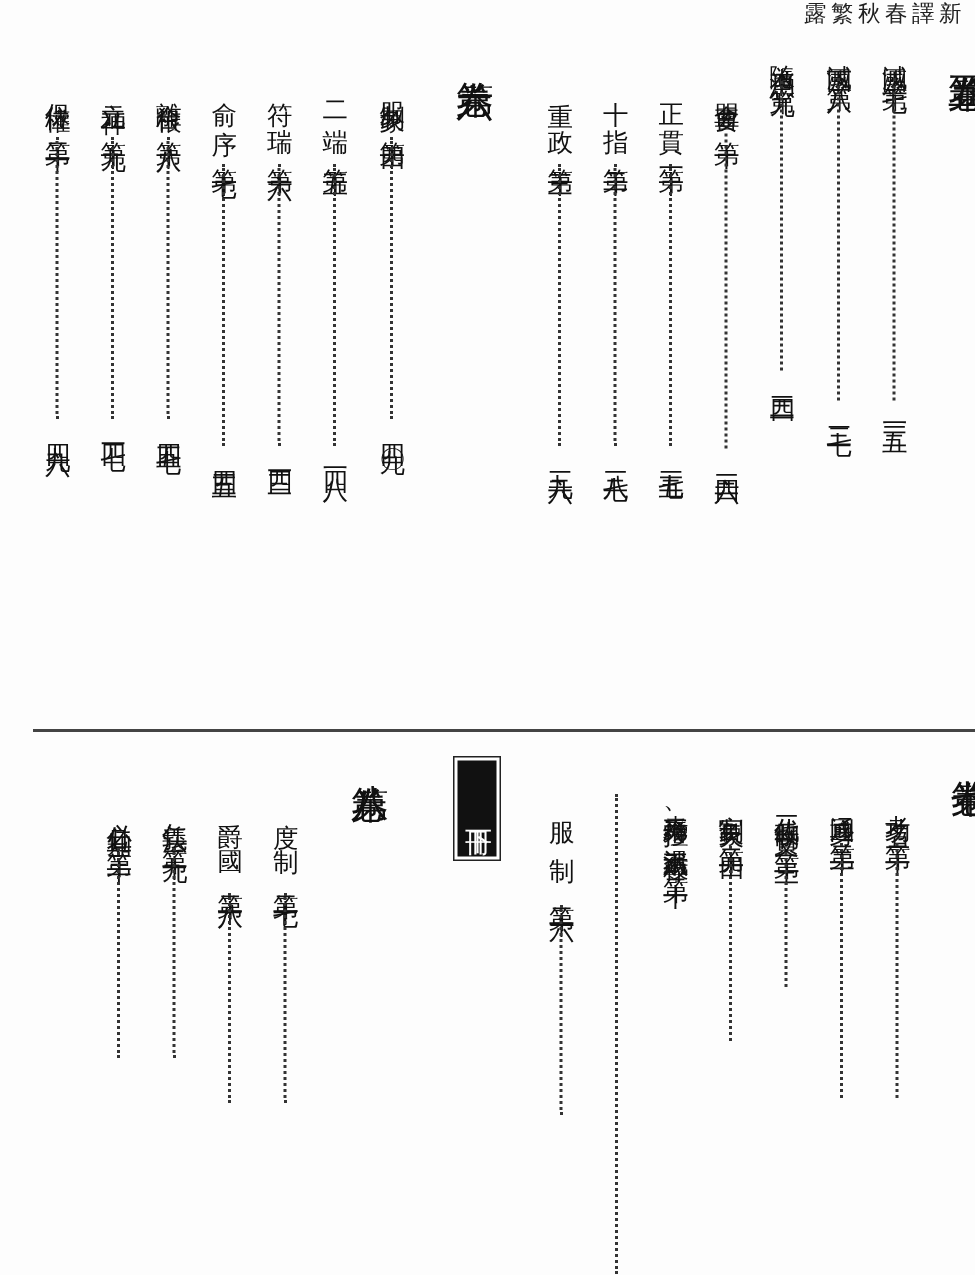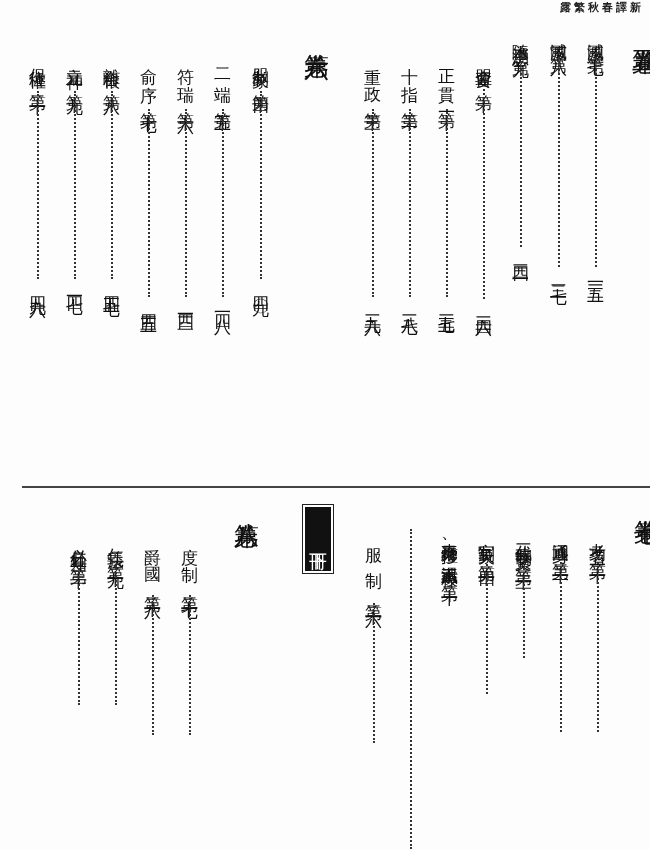--- a/index.html
+++ b/index.html
@@ -1,22 +1,22 @@
 <!DOCTYPE html>
 <html><head>
 <meta charset="utf-8">
 <style>
   html, body { margin:0; padding:0; }
   body {
     width:650px; height:850px; background:#fdfdfd; position:relative; overflow:hidden;
     font-family: "DejaVu Serif", "Liberation Serif", serif; color:#111;
   }
   .running-head {
-    position:absolute; top:0; right:6px; font-size:11px; letter-spacing:3px;
-    font-weight:bold; color:#222; direction:rtl; unicode-bidi:bidi-override;
+    position:absolute; top:0; right:6px; font-size:15px; letter-spacing:3px;
+    font-weight:normal; color:#222; direction:rtl; unicode-bidi:bidi-override;
   }
   .col {
     position:absolute; width:22px; display:flex; flex-direction:column; align-items:center;
   }
   .vtext {
     writing-mode: vertical-rl; text-orientation: upright; font-size:17px; line-height:22px;
     letter-spacing:2px;
   }
   .heading {
     position:absolute; writing-mode: vertical-rl; text-orientation: upright;

